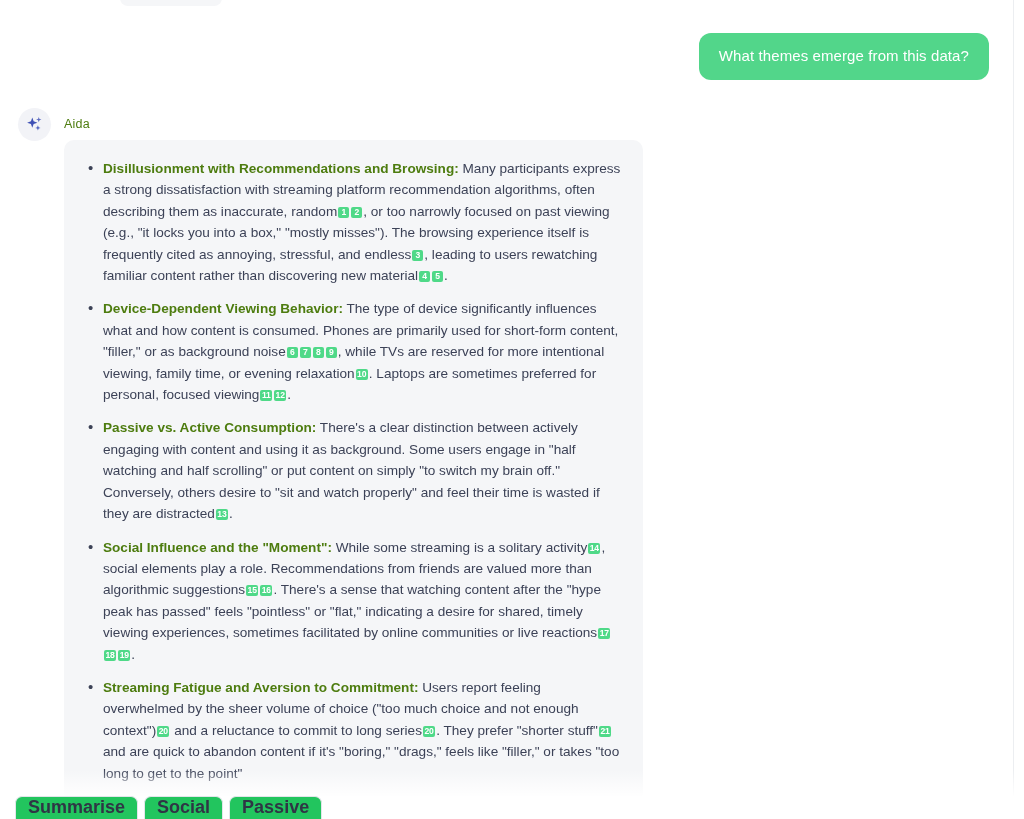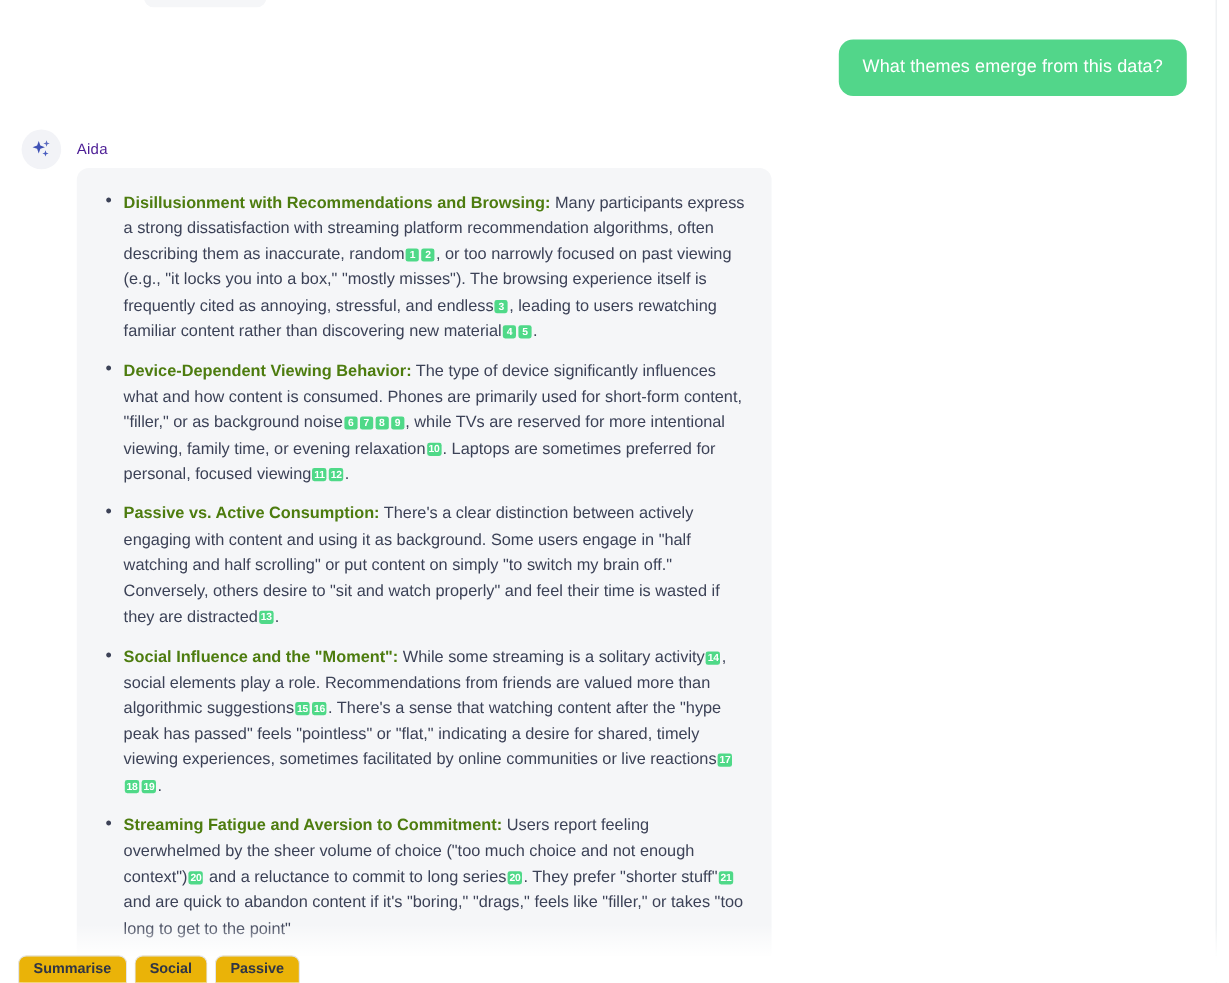--- a/index.html
+++ b/index.html
@@ -74,21 +74,21 @@
     align-items: center;
     justify-content: center;
   }
   #avatar svg { display: block; }
 
   #assistant-name {
     position: absolute;
     left: 46px;
     top: 9px;
     font-size: 12.5px;
-    color: #4c1d95;
+    color: #4d7c0f;
     letter-spacing: .2px;
   }
 
   #assistant-panel {
     position: absolute;
     left: 46px;
     top: 32px;
     width: 579px;
     background: #f5f6f8;
     border-radius: 10px;
@@ -163,26 +163,26 @@
     bottom: 0;
     width: 1024px;
     height: 23px;
     background: #ffffff;
     display: flex;
     align-items: flex-start;
     padding-left: 15px;
     gap: 6px;
   }
   .tool-btn {
-    background: #eab308;
+    background: #22c55e;
     border: 1px solid #e3e5ea;
     border-bottom: none;
     border-radius: 7px 7px 0 0;
     font-family: "Liberation Sans", sans-serif;
-    font-size: 12px;
+    font-size: 18px;
     font-weight: bold;
     color: #2f3545;
     padding: 4px 12px 6px 12px;
     height: 23px;
     line-height: 13px;
     cursor: pointer;
     white-space: nowrap;
   }
 
   

